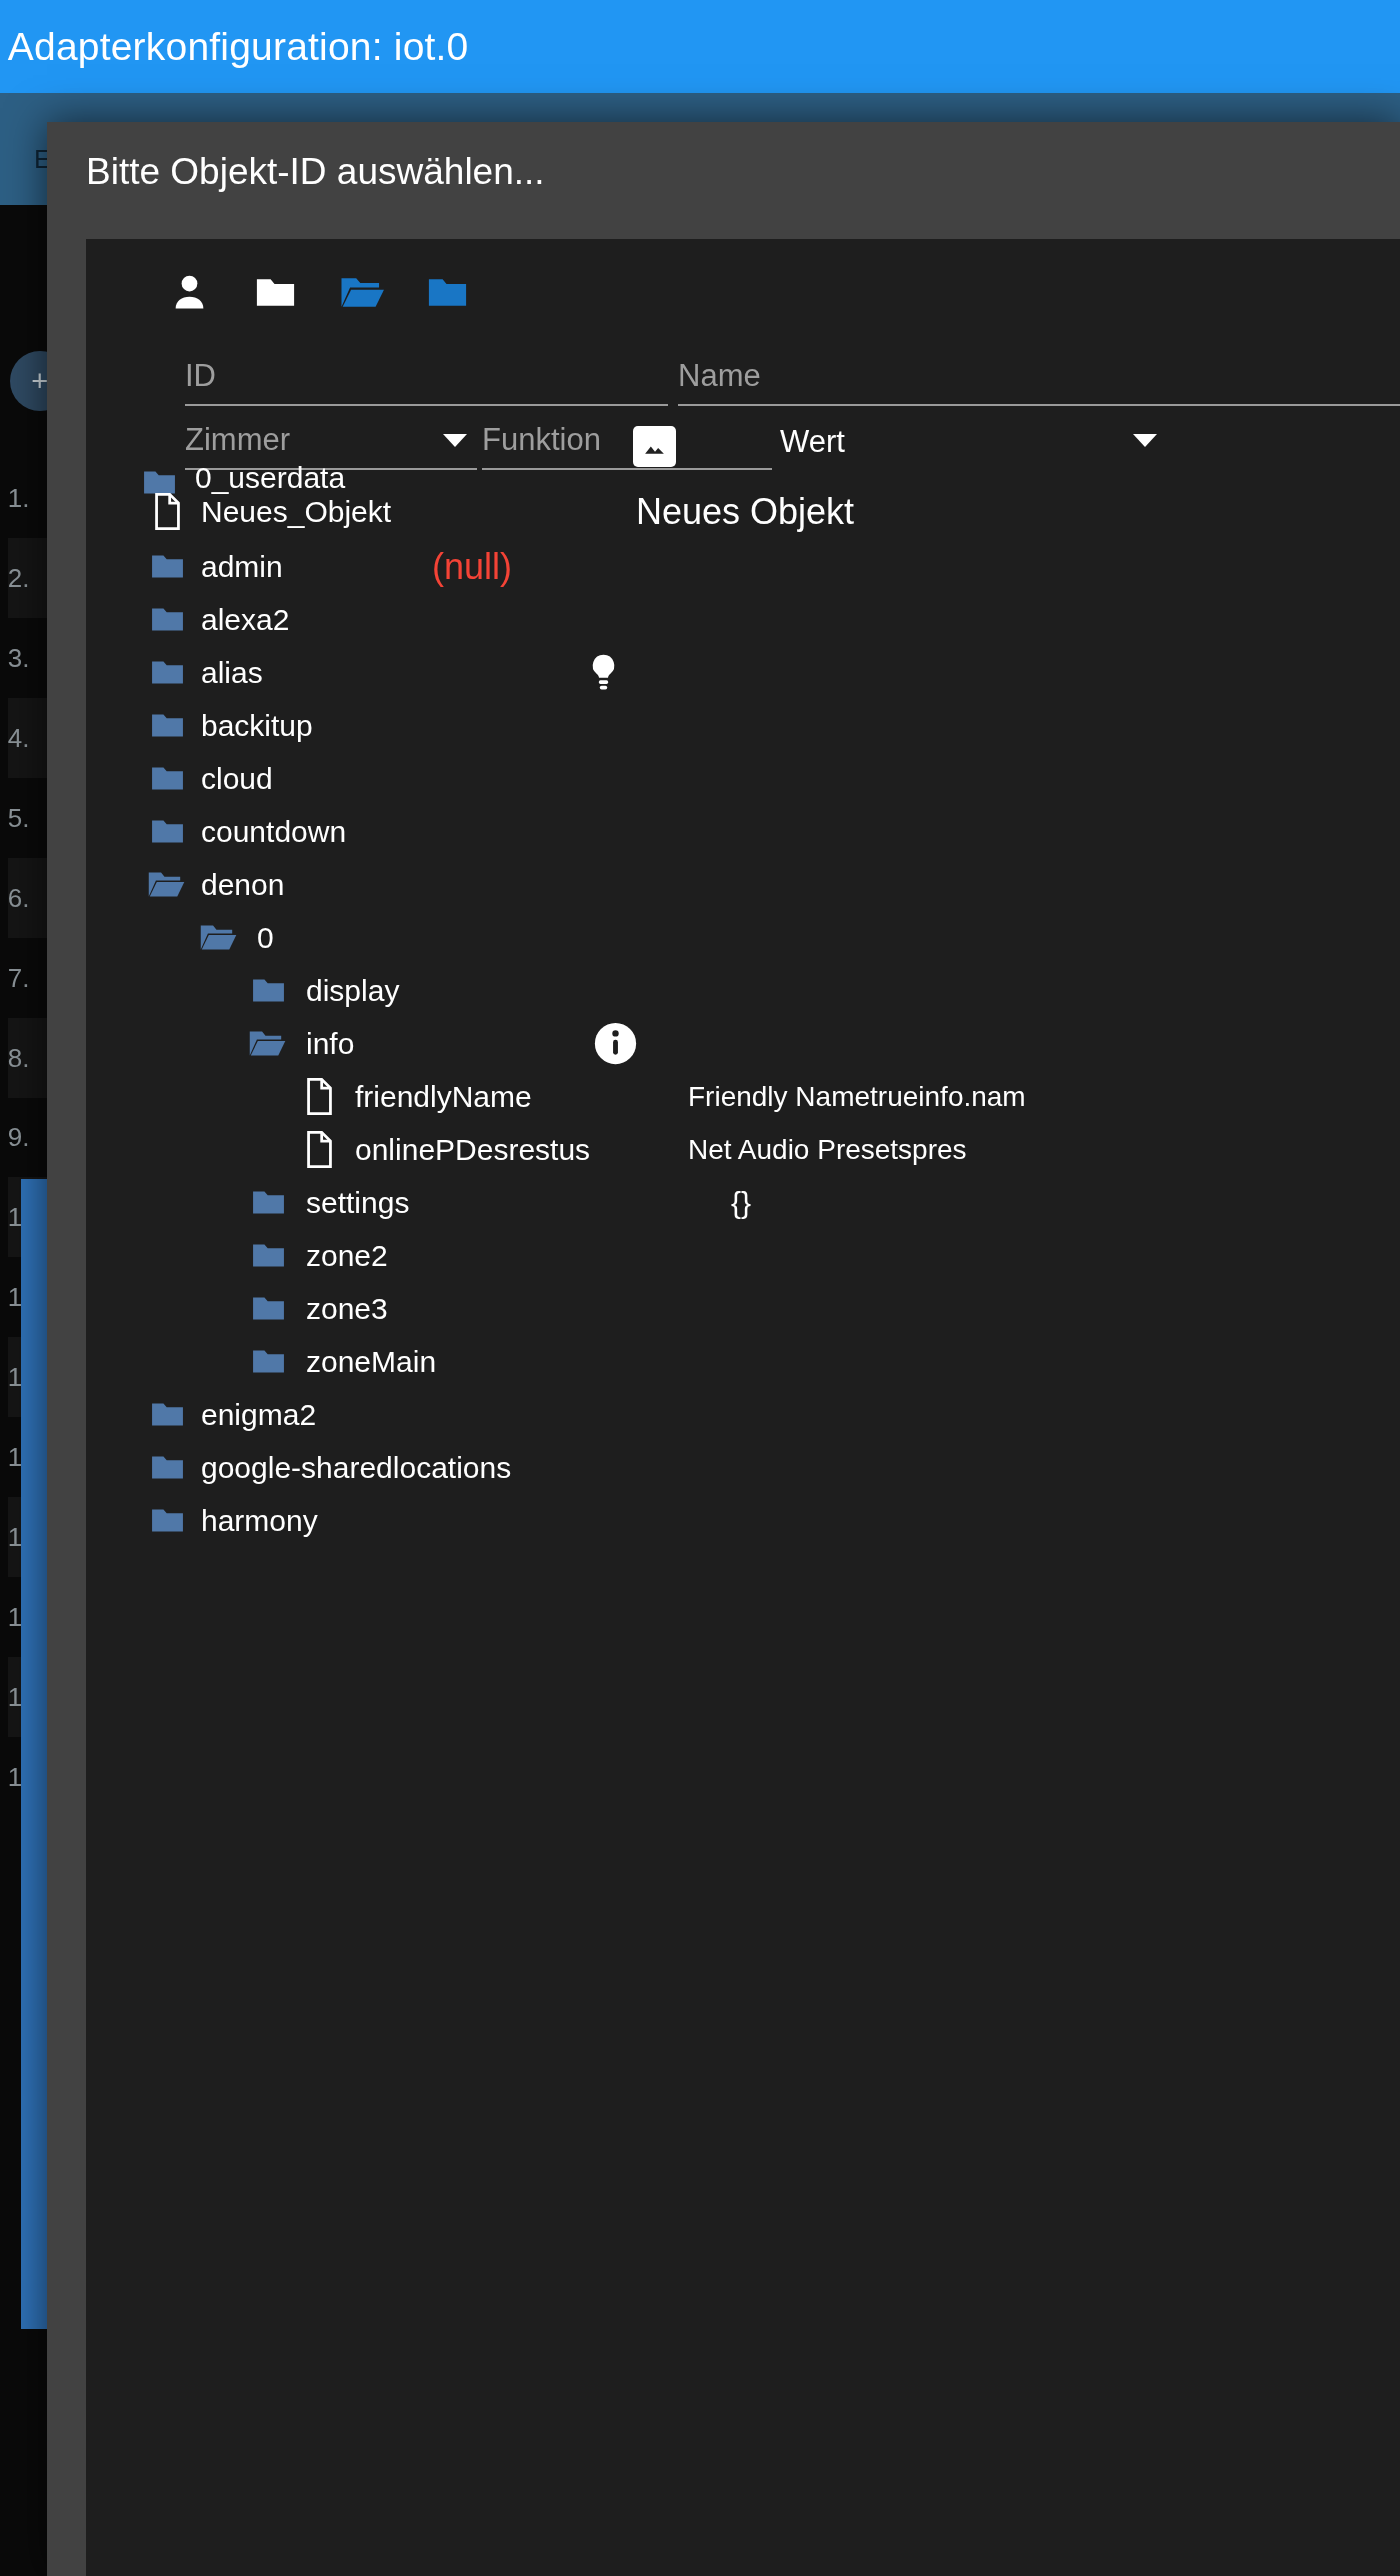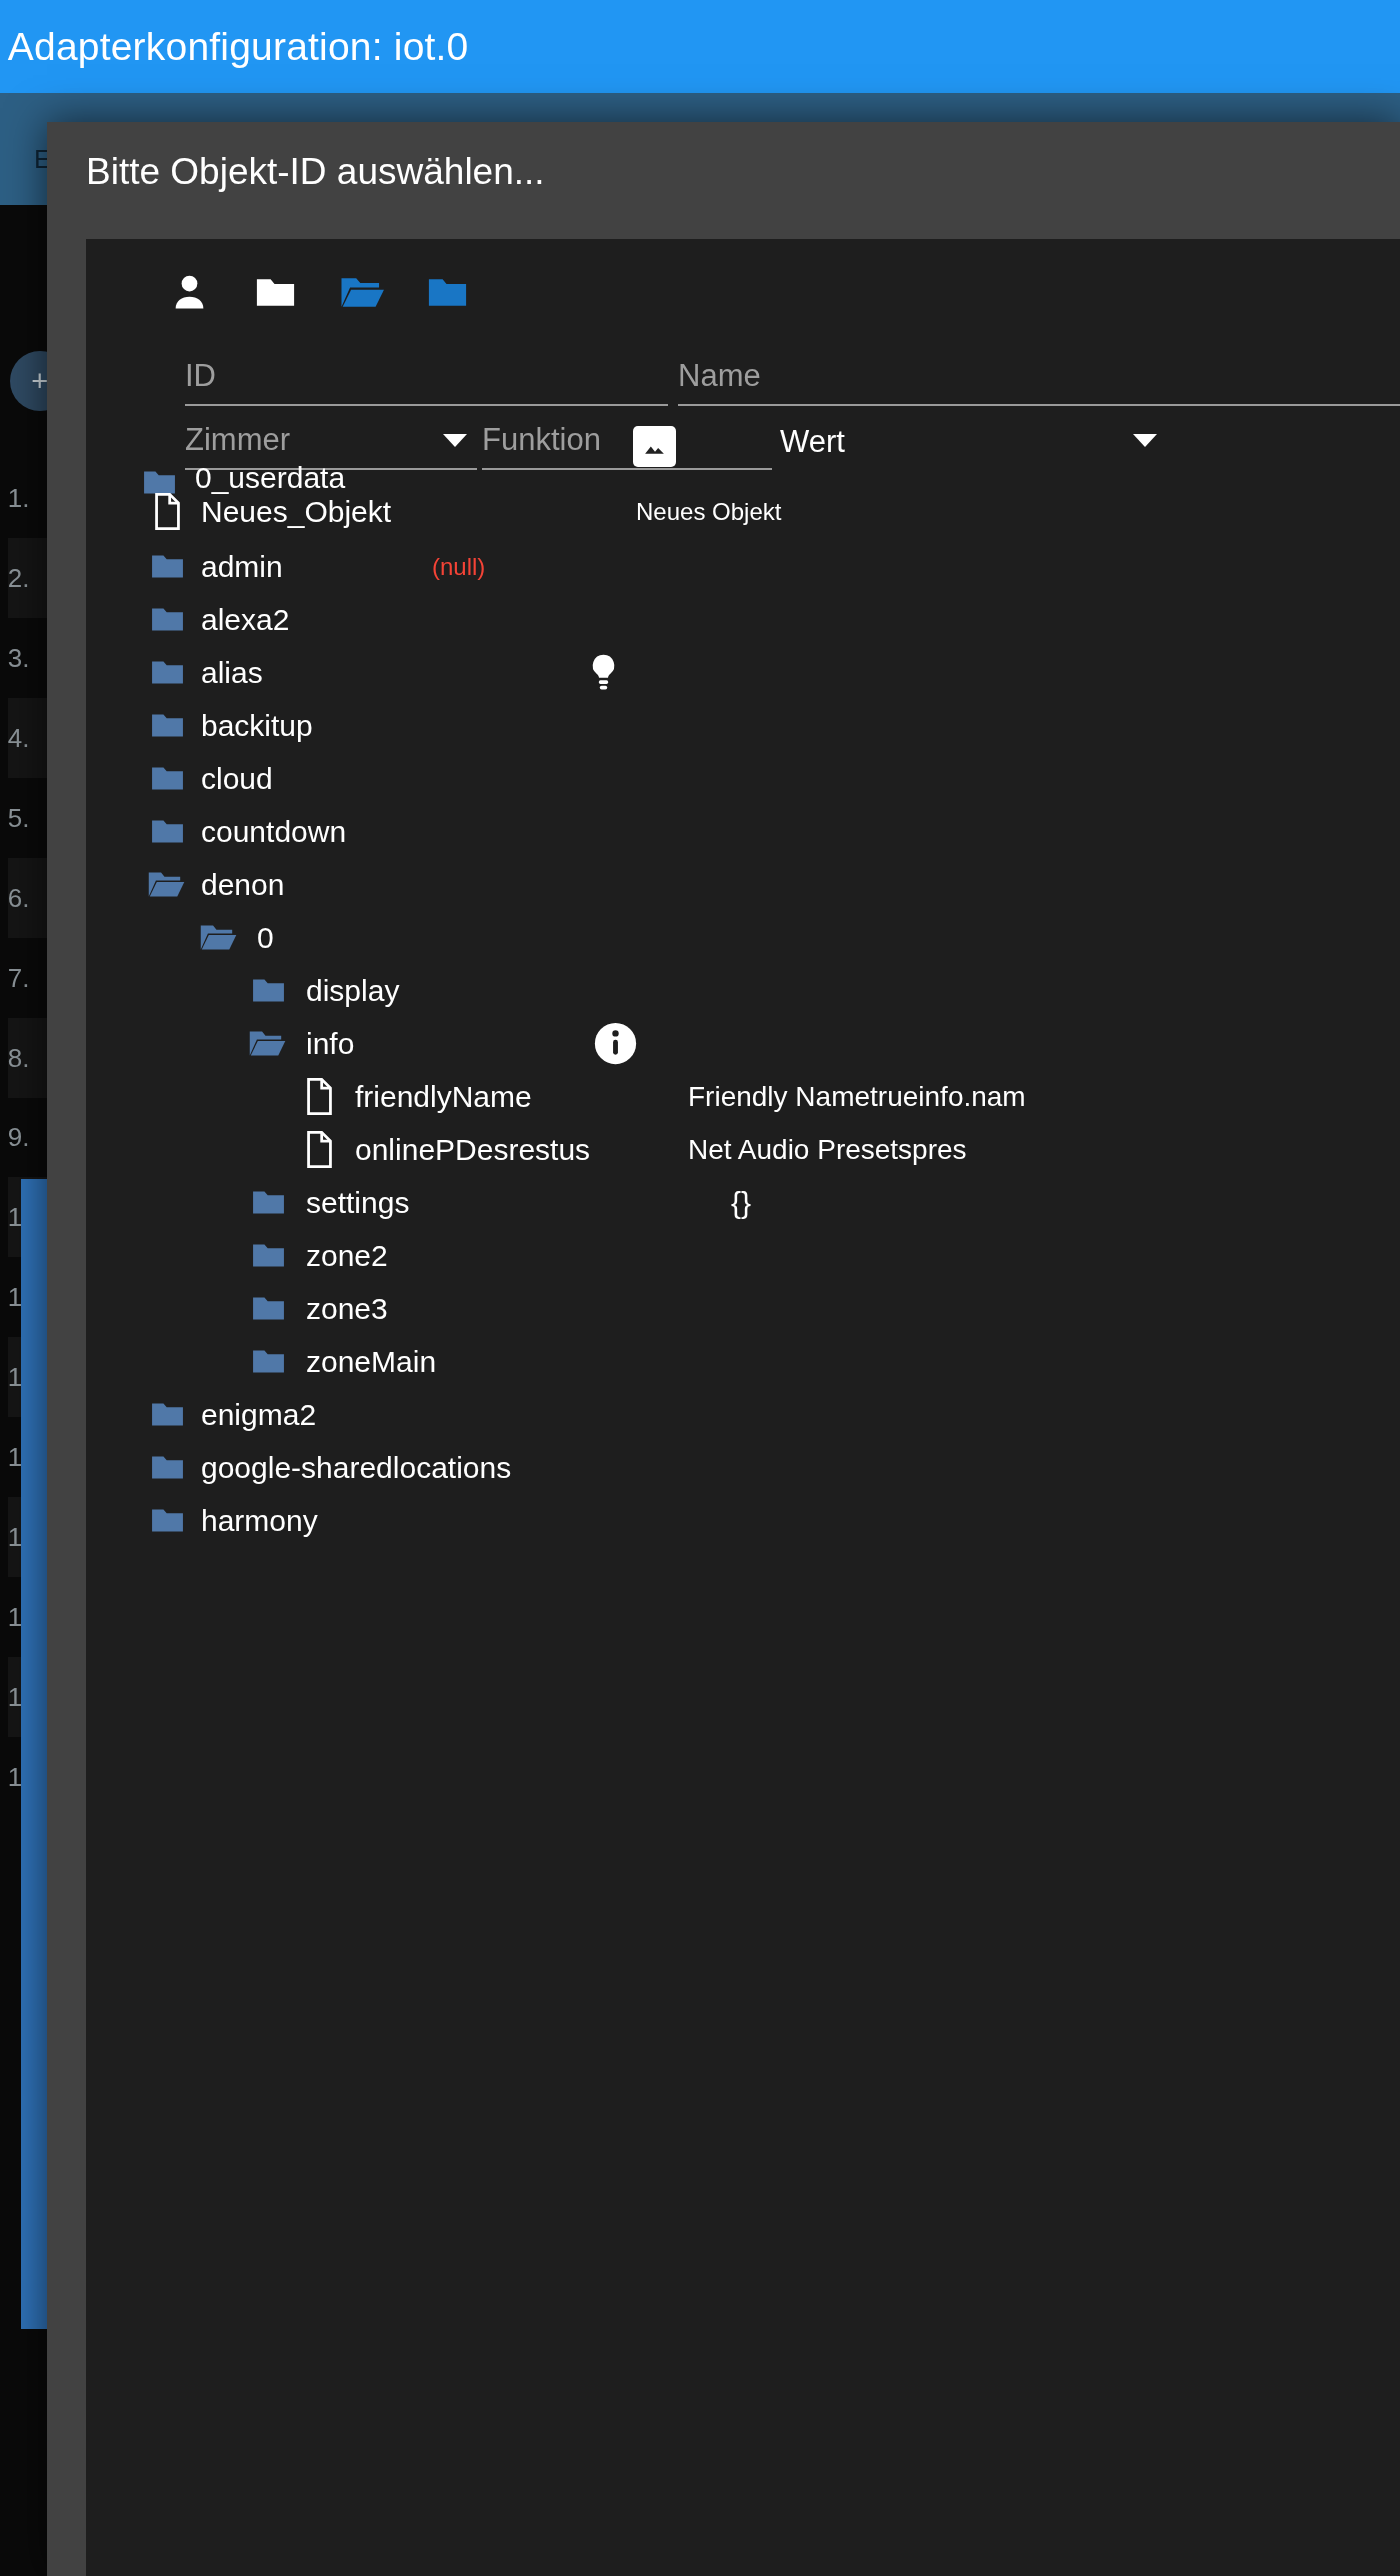--- a/index.html
+++ b/index.html
@@ -132,21 +132,21 @@
   }
 
   
   .tree { position: absolute; left: 0; top: 244px; width: 1314px; }
   .trow {
     position: relative; height: 53px; display: flex; align-items: center;
     white-space: nowrap;
   }
   .tico { position: absolute; width: 43px; height: 43px; display: flex; align-items: center; justify-content: center; }
   .tlabel { position: absolute; color: #ffffff; font-size: 30px; white-space: nowrap; }
-  .tval   { position: absolute; left: 550px; color: #ffffff; font-size: 24px; white-space: nowrap; }
+  .tval   { position: absolute; left: 550px; color: #ffffff; font-size: 36px; white-space: nowrap; }
   .tval.null { color: #f44336; left: 346px; }
   .tval.brace { left: 645px; font-size: 30px; }
   .tvalicon { position: absolute; display: flex; align-items: center; }
   .tvaltext { position: absolute; left: 550px; color: #ffffff; font-size: 28px; white-space: nowrap; }
 
   
   .row0 { position: absolute; left: 0; top: 222px; height: 53px; width: 1314px; }
   .row0 .fico { position: absolute; left: 54px; top: 1.9px; }
   .row0 .flab { position: absolute; left: 109px; top: 0; color: #ffffff; font-size: 30px; }
 

